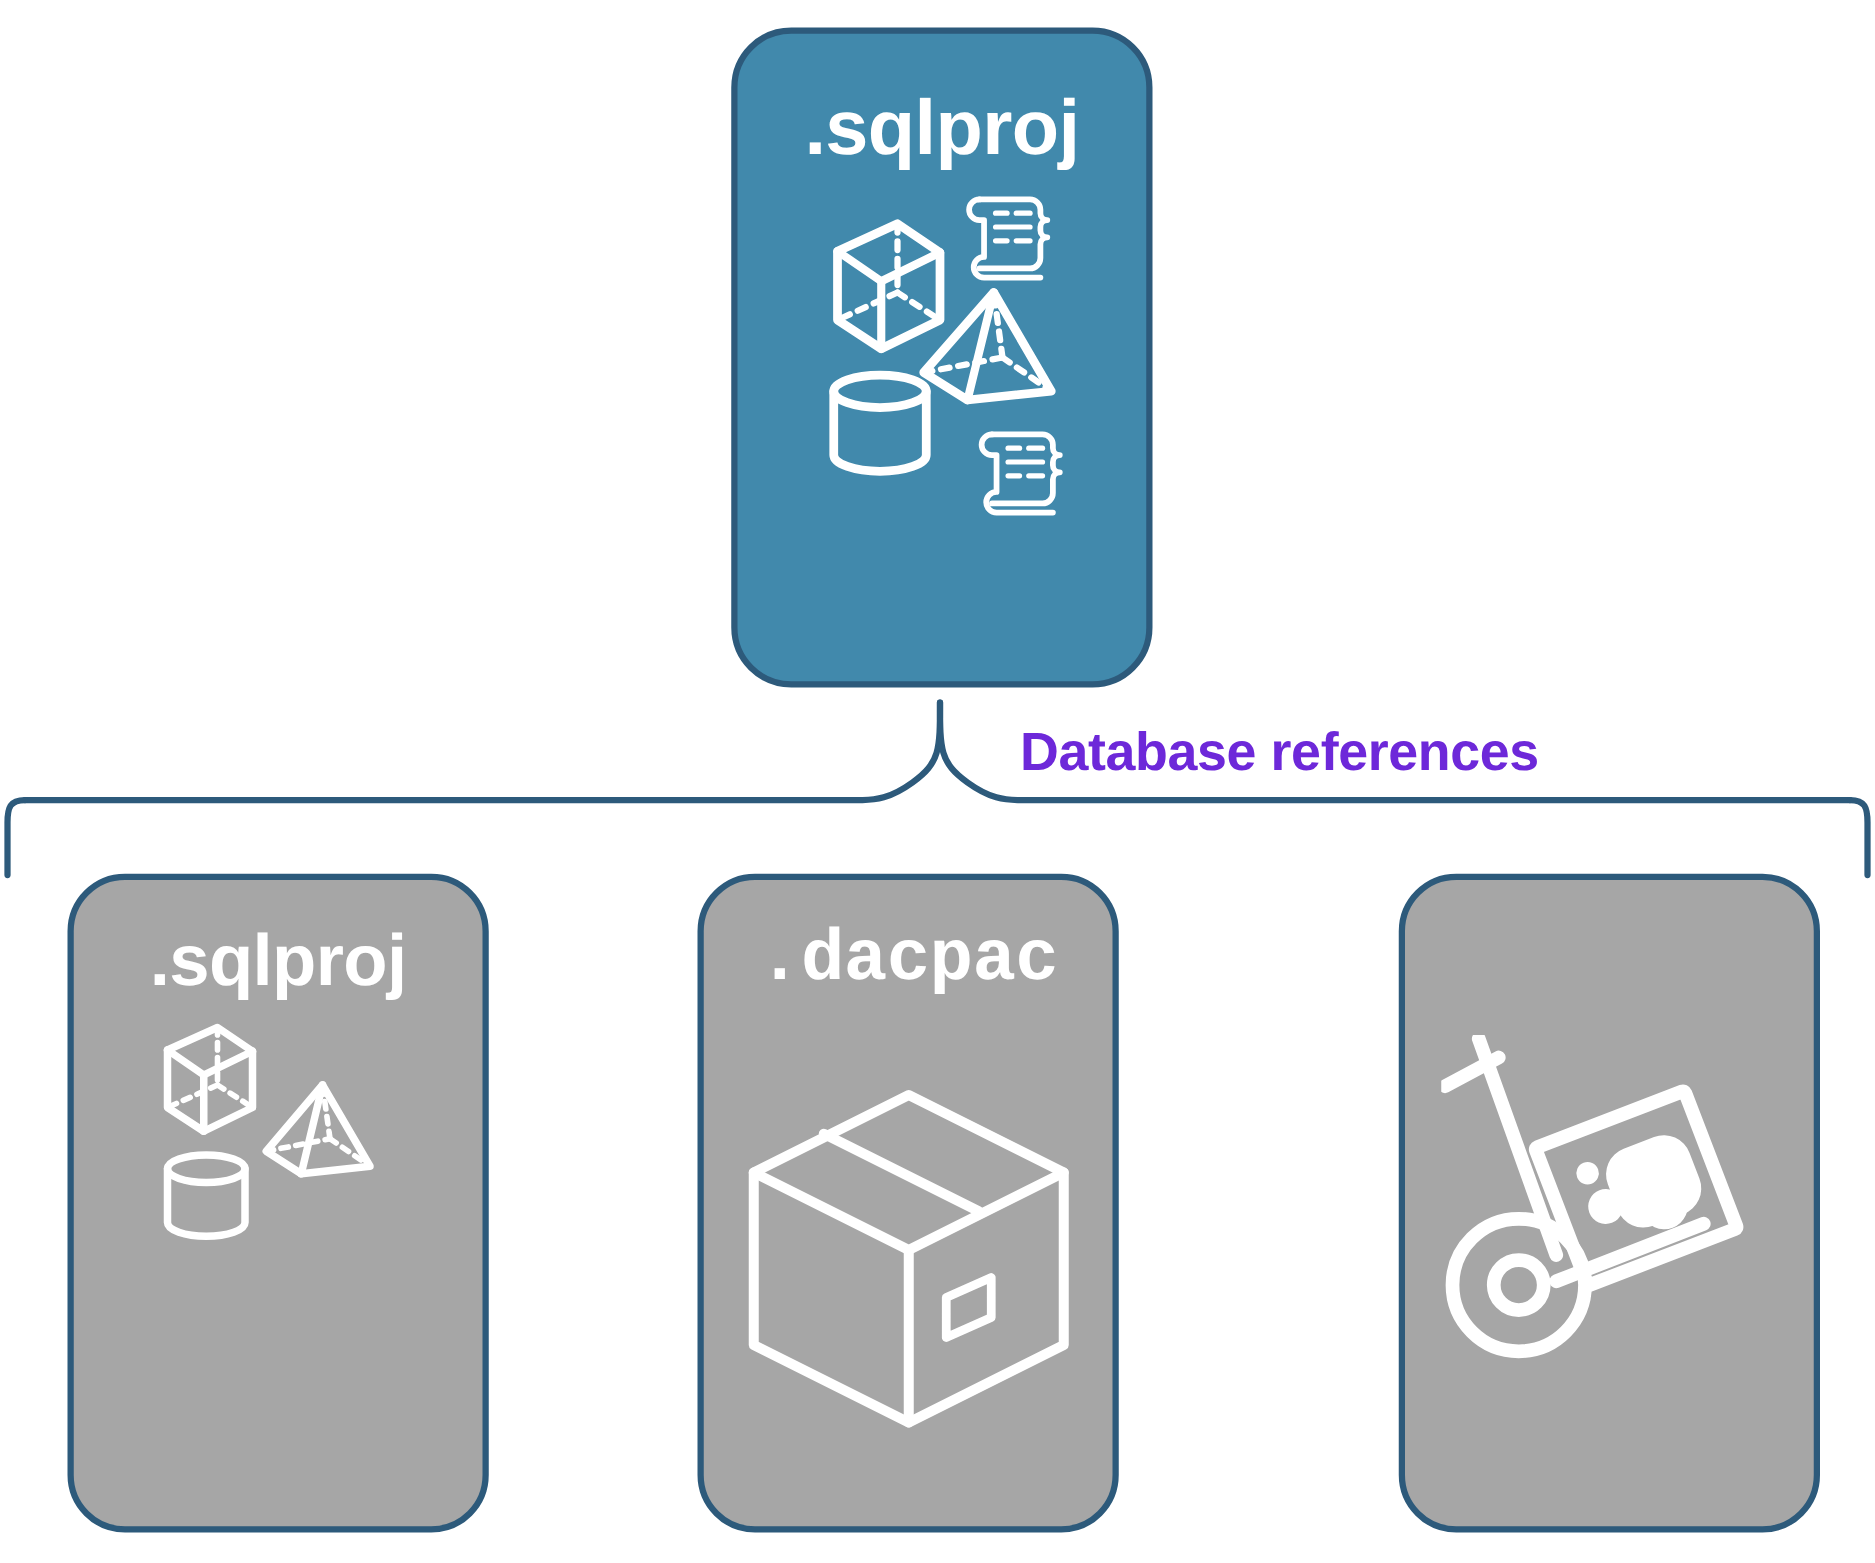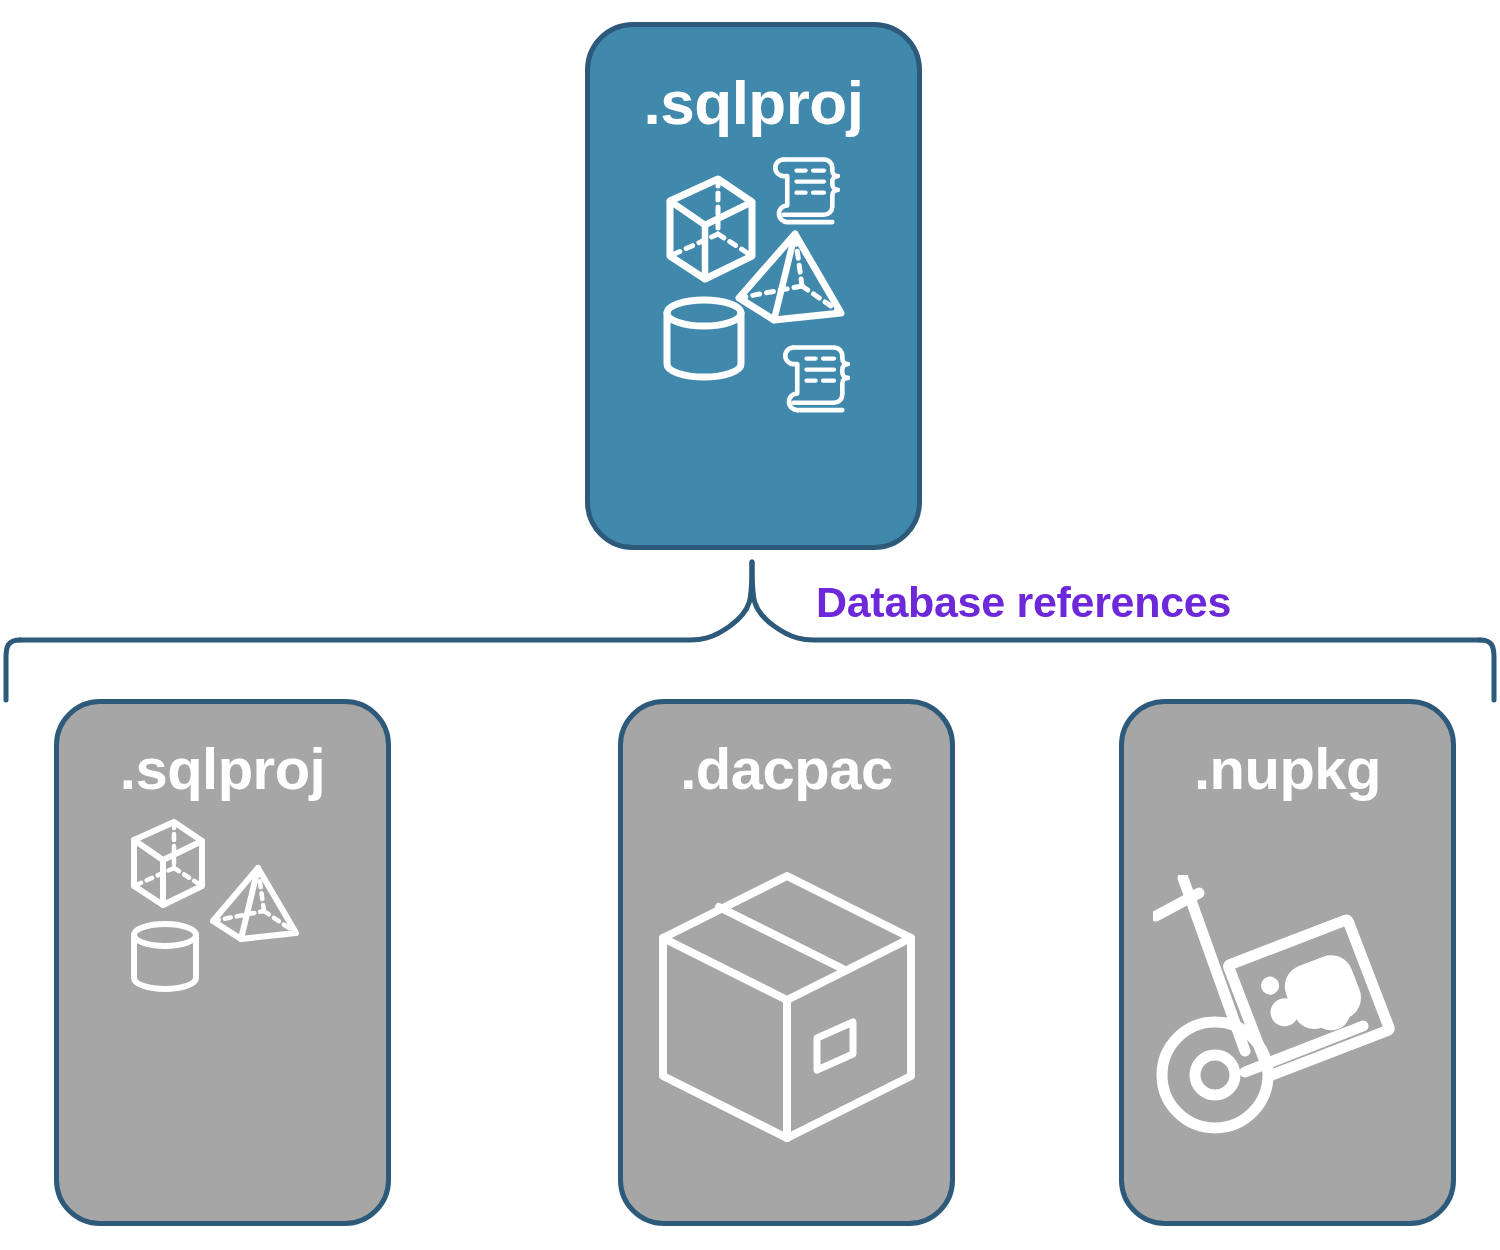--- a/index.html
+++ b/index.html
@@ -38,21 +38,21 @@
     background: #4189ac;
     border-radius: 48px;
   }
   .node-child {
     top: 699px;
     width: 337px;
     height: 527px;
     background: #a6a6a6;
   }
   .child-1 { left: 54px; }
-  .child-2 { left: 618px; }
+  .child-2 { left: 558px; font-family: Liberation Mono, monospace; }
   .child-3 { left: 1119px; }
 
   .node-title {
     color: #ffffff;
     font-weight: bold;
     letter-spacing: -0.5px;
     line-height: 1;
     user-select: none;
     white-space: nowrap;
   }
@@ -240,21 +240,20 @@
 
           <polyline points="62,37 186,99"></polyline>
 
           <polygon points="160,168 196,152 196,184 160,200" stroke-width="7"></polygon>
         </g>
       </svg>
     </div>
   </div>
 
   <div class="node node-child child-3">
-    <div class="node-title">.nupkg</div>
 
     <div class="glyph-area">
       <svg width="270" height="270" viewBox="0 0 270 270">
         <g>
           <g fill="none" stroke="#ffffff" stroke-width="11" stroke-linecap="round" stroke-linejoin="round">
 
             <line x1="3" y1="41" x2="46" y2="18"></line>
 
             <line x1="30" y1="3" x2="92" y2="176"></line>
 

